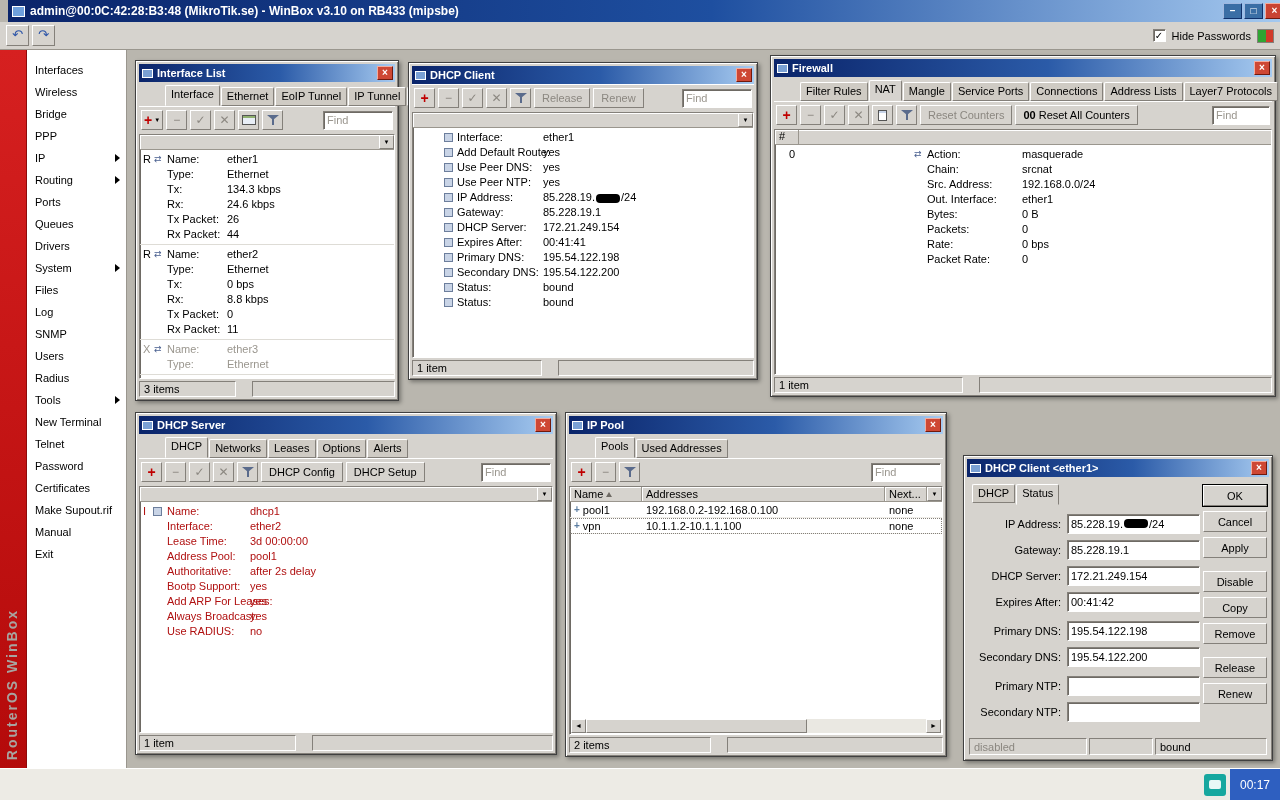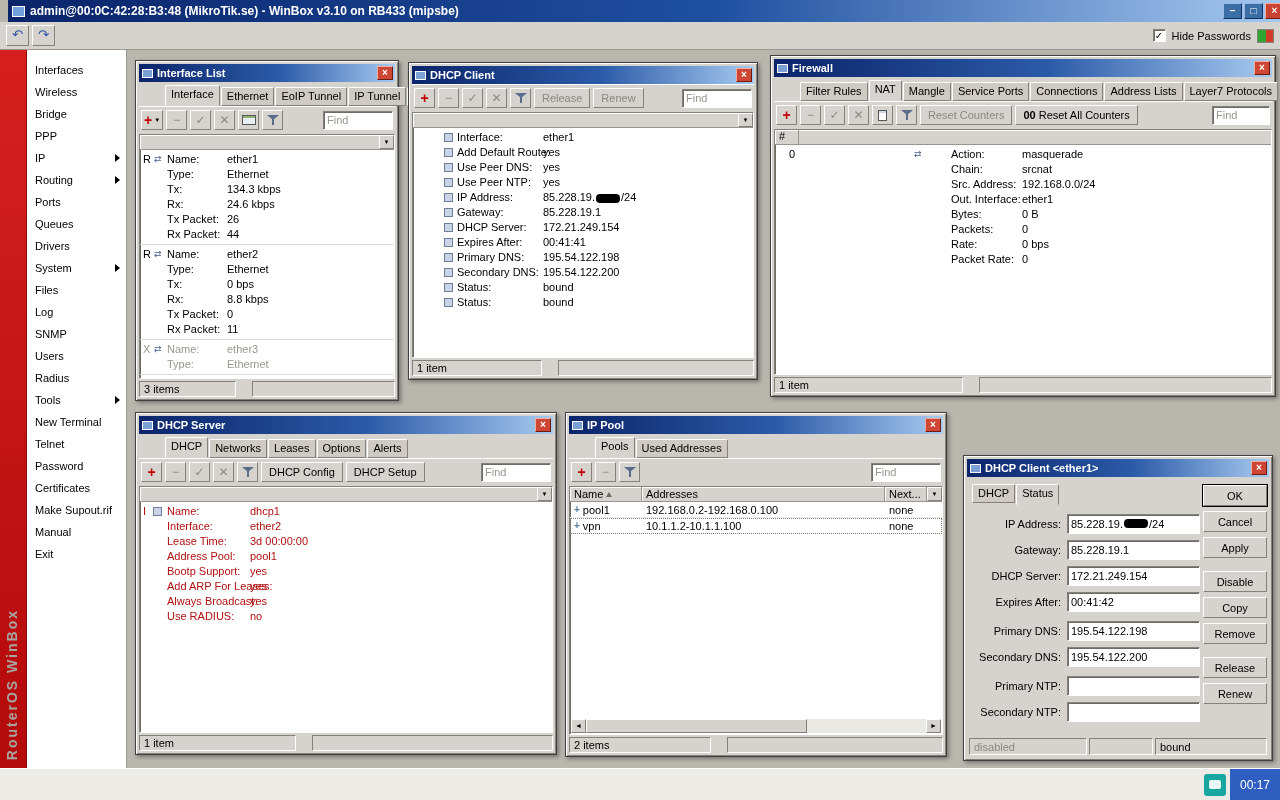--- a/index.html
+++ b/index.html
@@ -73,21 +73,21 @@
   .dflag { position:absolute; top:1px; width:14px; }
   .dicon { position:absolute; top:2px; font-size:9px; color:#4A6090; line-height:11px; }
   .sqicon { position:absolute; top:3px; width:9px; height:9px; background:#C9D4E6; border:1px solid #6C7E9C; }
   .dlbl { position:absolute; top:1px; white-space:nowrap; }
   .dval { position:absolute; top:1px; white-space:nowrap; }
   .gray, .gray .dlbl, .gray .dval, .gray .dflag { color:#9A968E; }
   .red, .red .dlbl, .red .dval, .red .dflag { color:#B01010; }
 
   .w-il .dflag { left:3px; } .w-il .dicon { left:14px; } .w-il .dlbl { left:27px; } .w-il .dval { left:87px; }
   .w-dc .sqicon { left:31px; } .w-dc .dlbl { left:44px; } .w-dc .dval { left:130px; }
-  .w-fw .dflag { left:14px; } .w-fw .dicon { left:139px; } .w-fw .dlbl { left:152px;margin-left:24px; } .w-fw .dval { left:247px; }
+  .w-fw .dflag { left:14px; } .w-fw .dicon { left:139px; } .w-fw .dlbl { left:152px; } .w-fw .dval { left:247px; }
   .w-ds .dflag { left:3px; } .w-ds .sqicon { left:13px; } .w-ds .dlbl { left:27px; } .w-ds .dval { left:110px; }
 
   .statusbar { height:18px; flex:none; display:flex; gap:16px; padding-top:2px; }
   .scell { border:1px solid; border-color:#84807A #fff #fff #84807A; padding:0 4px; display:flex; align-items:center; white-space:nowrap; }
   .scell.first { width:38%; } .scell.rest { flex:1; }
 
   .censor { display:inline-block; width:24px; height:9px; background:#000; border-radius:4px; vertical-align:middle; margin:0 1px; }
 
   .fw-hdr { height:15px; background:#D6D3CE; border-bottom:1px solid #9A968E; display:flex; }
   .fw-hash { width:24px; border-right:1px solid #9A968E; padding:0 4px; box-shadow:inset 1px 1px 0 #fff; }
@@ -561,20 +561,24 @@
         </div>
       <div class="dline">
           <span class="dlbl">Lease Time:</span>
           <span class="dval">3d 00:00:00</span>
         </div>
       <div class="dline">
           <span class="dlbl">Address Pool:</span>
           <span class="dval">pool1</span>
         </div>
       <div class="dline">
+          <span class="dlbl">Authoritative:</span>
+          <span class="dval">after 2s delay</span>
+        </div>
+      <div class="dline">
           <span class="dlbl">Bootp Support:</span>
           <span class="dval">yes</span>
         </div>
       <div class="dline">
           <span class="dlbl">Add ARP For Leases:</span>
           <span class="dval">yes</span>
         </div>
       <div class="dline">
           <span class="dlbl">Always Broadcast:</span>
           <span class="dval">yes</span>

